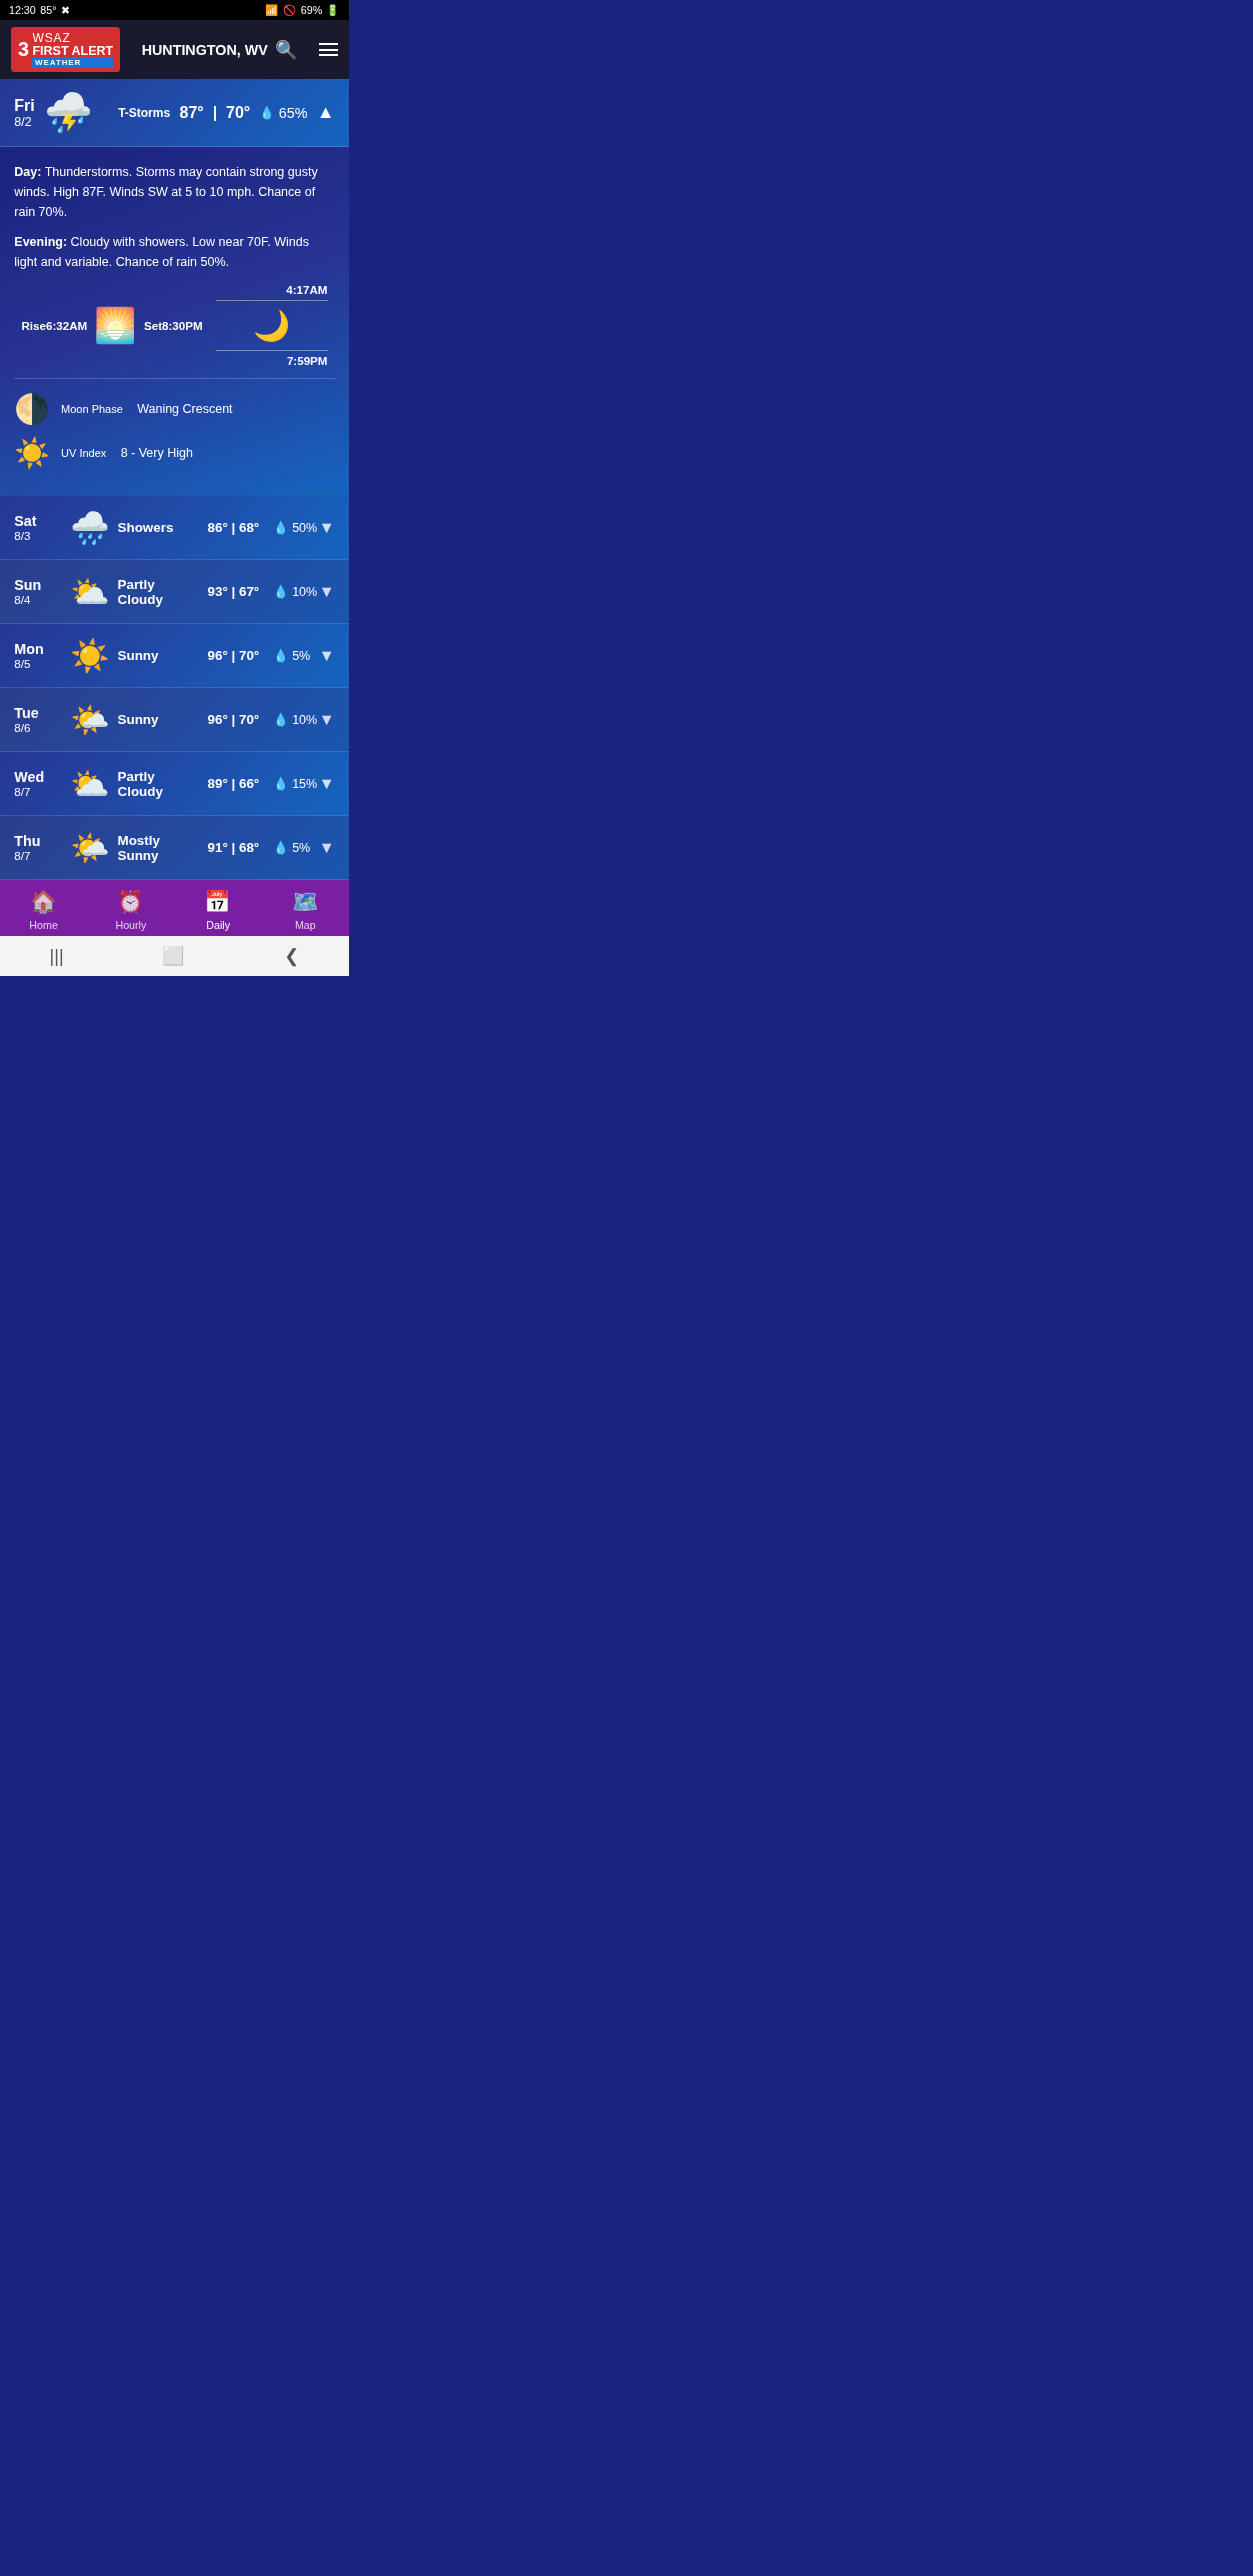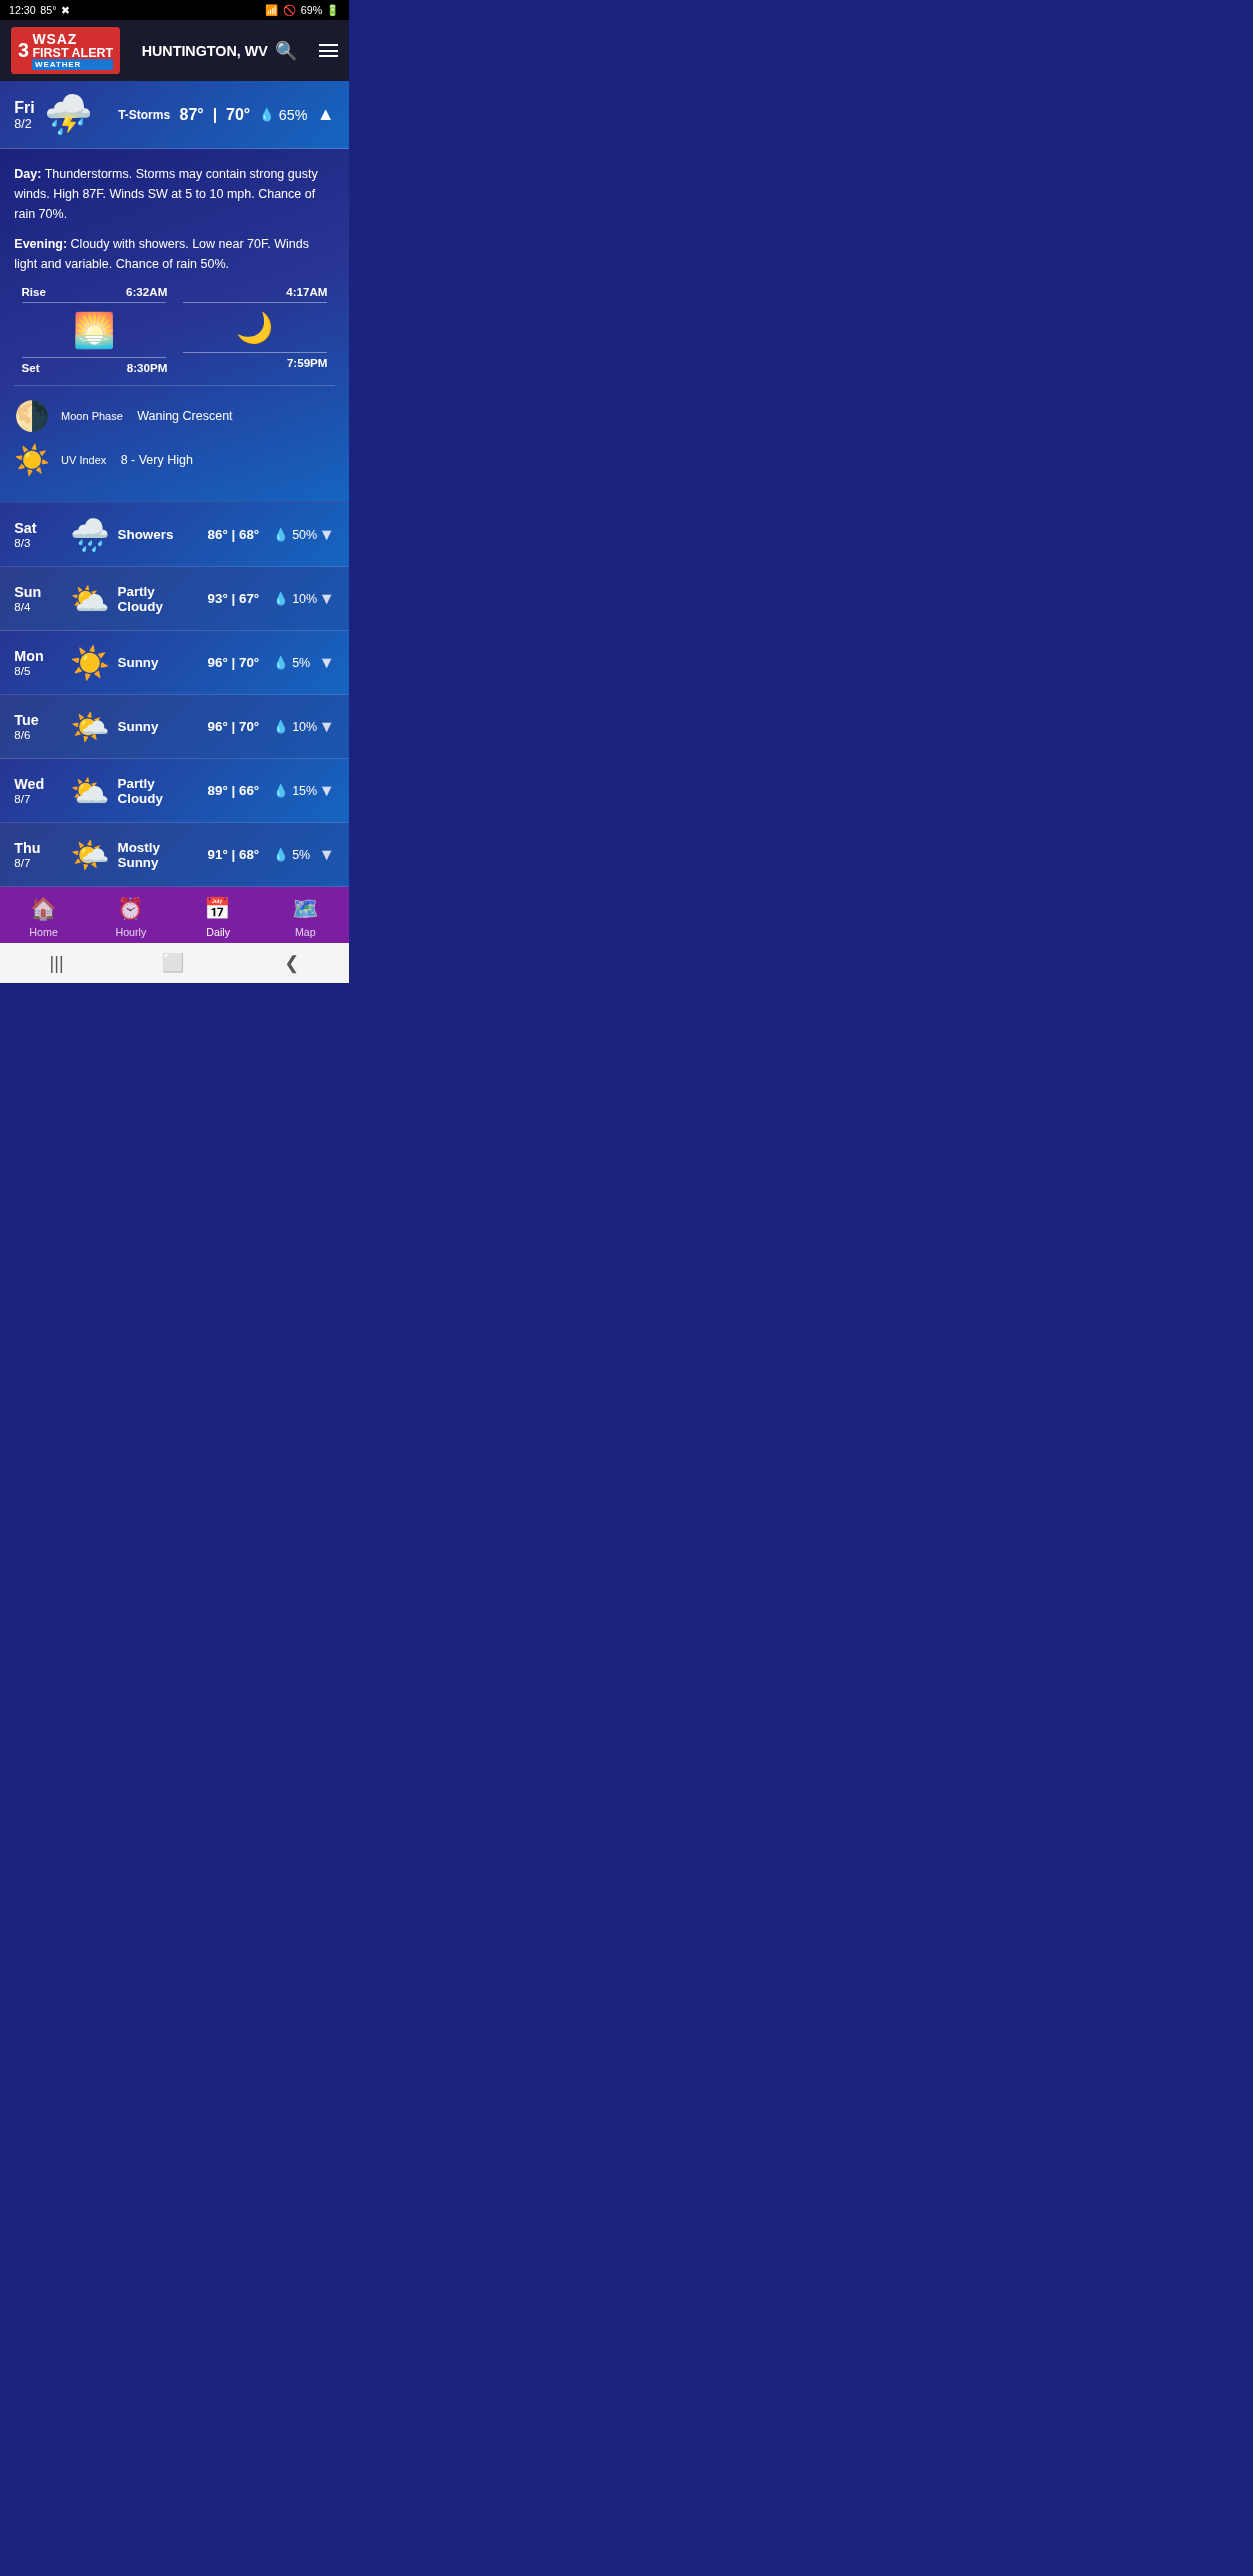--- a/index.html
+++ b/index.html
@@ -41,22 +41,22 @@
       align-items: center;
       gap: 3.6px;
     }
     .logo-num {
       font-size: 19.7px;
       font-weight: bold;
       color: white;
     }
     .logo-text-block { display: flex; flex-direction: column; }
     .logo-first {
-      font-size: 14px;
-      font-weight: bold;
+      font-size: 12px;
+      font-weight: normal;
       color: white;
       letter-spacing: 0.9px;
     }
     .logo-alert {
       font-size: 12.5px;
       font-weight: bold;
       color: white;
       line-height: 1;
     }
     .logo-weather {
@@ -241,21 +241,21 @@
     <strong>Day:</strong>
     <span> Thunderstorms. Storms may contain strong gusty winds. High 87F. Winds SW at 5 to 10 mph. Chance of rain 70%.</span>
   </div>
   <div class="detail-text">
     <strong>Evening:</strong>
     <span> Cloudy with showers. Low near 70F. Winds light and variable. Chance of rain 50%.</span>
   </div>
 
   <div style="display:flex; margin-top:10.7px; padding-bottom:10.7px; border-bottom: 0.9px solid rgba(255,255,255,0.2);">
 
-    <div style="flex:1; display:flex; flex-direction:column; align-items:center;">
+    <div style="flex:1; display:flex; flex-direction:row; align-items:center;">
       <div style="display:flex; justify-content:space-between; width:100%; font-size:11.6px; font-weight:bold; padding:0 7.2px;">
         <span>Rise</span>
         <span>6:32AM</span>
       </div>
       <div style="height:0.9px; background:rgba(255,255,255,0.4); width:90%; margin:3.6px 0;"></div>
       <span style="font-size:34px; margin:3.6px 0;">🌅</span>
       <div style="height:0.9px; background:rgba(255,255,255,0.4); width:90%; margin:3.6px 0;"></div>
       <div style="display:flex; justify-content:space-between; width:100%; font-size:11.6px; font-weight:bold; padding:0 7.2px;">
         <span>Set</span>
         <span>8:30PM</span>

